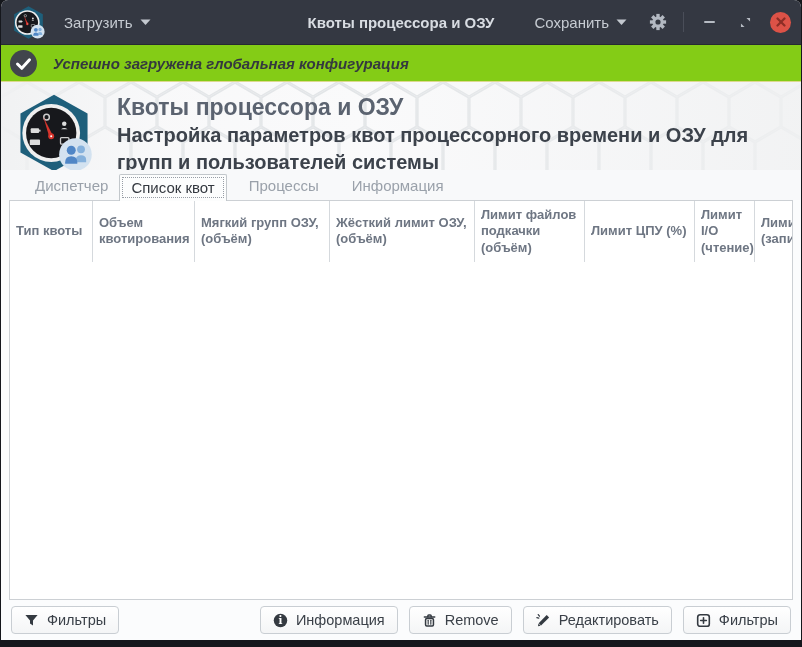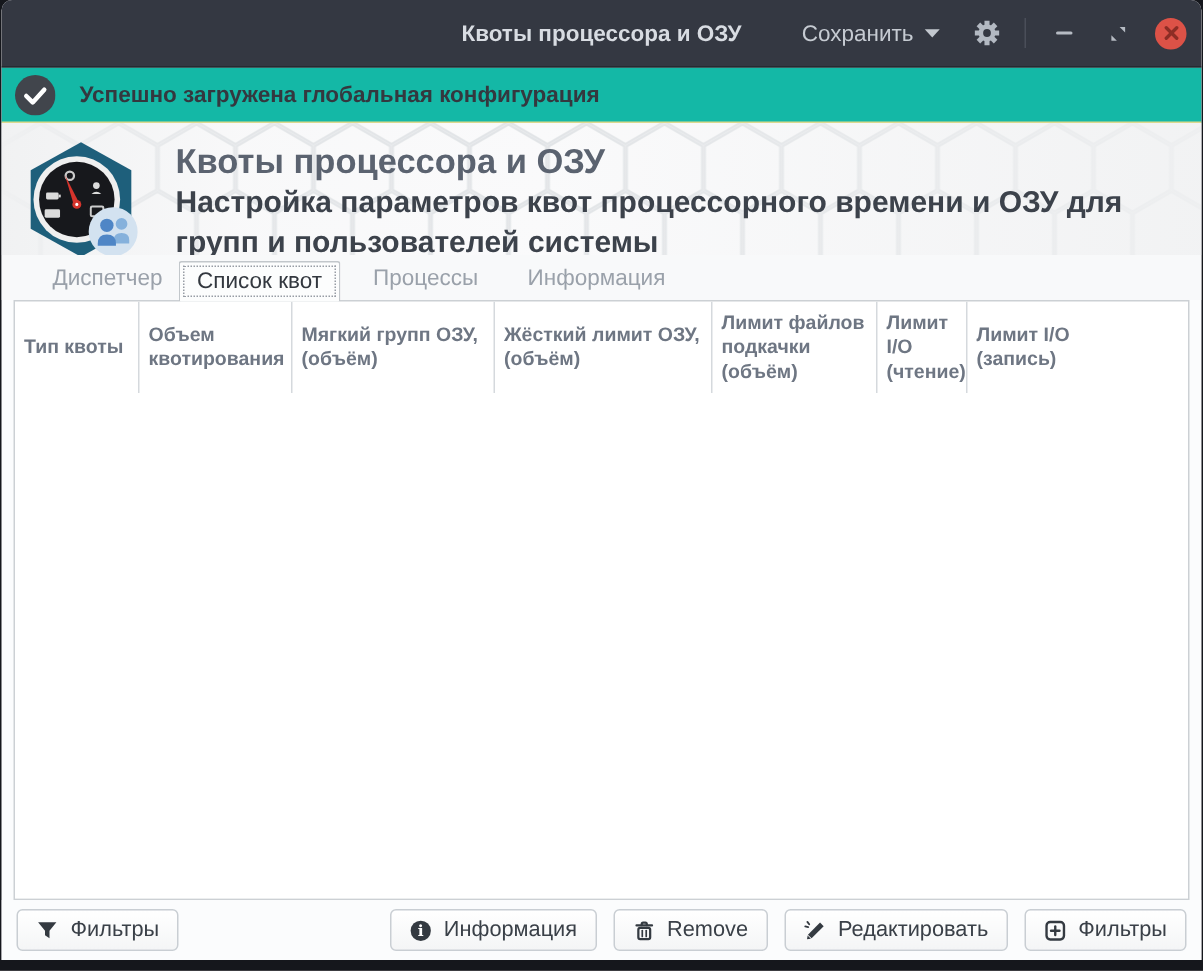--- a/index.html
+++ b/index.html
@@ -13,21 +13,21 @@
   .hb-title{position:absolute;left:0;right:0;text-align:center;color:#d8dce2;font-weight:bold;font-size:15px;pointer-events:none;}
   .hb-right{margin-left:auto;display:flex;align-items:center;gap:14px;z-index:1;}
   .hb-btn{display:flex;align-items:center;gap:7px;color:#c6cbd2;font-size:15px;padding:5px 6px;border-radius:4px;cursor:pointer;}
   .hb-sep{width:1px;height:20px;background:#4a4e59;}
   .winctl{display:flex;align-items:center;justify-content:center;width:22px;height:22px;cursor:pointer;}
   .min-dash{width:11px;height:2px;background:#b6bbc3;border-radius:1px;}
   .close-circle{width:21px;height:21px;border-radius:50%;background:#dc5247;display:flex;align-items:center;justify-content:center;}
   .appicon-small{width:35px;height:35px;display:block;}
 
   
-  .infobar{height:37px;flex:0 0 37px;background:#14b8a6;border-bottom:1px solid #dcd98e;display:flex;align-items:center;gap:16px;padding:0 9px;}
+  .infobar{height:37px;flex:0 0 37px;background:#84cc16;border-bottom:1px solid #dcd98e;display:flex;align-items:center;gap:16px;padding:0 9px;font-style:italic;}
   .infobar-text{font-size:15px;font-weight:bold;color:#34383f;}
 
   
   .hero{height:88px;flex:0 0 88px;background:#f0f1f2;position:relative;overflow:hidden;}
   .hex-svg{position:absolute;inset:0;width:100%;height:100%;}
   .hex-fade{position:absolute;inset:0;background:linear-gradient(90deg,rgba(240,241,242,.95) 0%,rgba(240,241,242,.25) 20%,rgba(240,241,242,.10) 45%,rgba(240,241,242,.55) 78%,rgba(240,241,242,.85) 100%);}
   .hero-inner{position:relative;display:flex;align-items:flex-start;padding:10px 12px 0 12px;gap:22px;}
   .appicon-big{width:82px;height:82px;flex:0 0 82px;display:block;}
   .hero-text{padding-top:2px;}
   .hero-title{font-size:23px;font-weight:bold;color:#5b6370;line-height:1.15;}
@@ -85,20 +85,31 @@
       <circle cx="62.5" cy="62.5" r="4.8" fill="#4f86c6"></circle>
       <path d="M56 75.5 q0 -6.5 6.5 -6.5 q6.5 0 6.5 6.5 v1.5 h-13 z" fill="#4f86c6"></path>
     </g>
   </defs>
 </svg>
 
 <div class="window">
   <div class="app">
 
     <div class="headerbar">
+      <div class="hb-left">
+        <svg class="appicon-small" viewBox="0 0 88 88">
+            <use href="#appicon"></use>
+          </svg>
+        <div class="hb-btn">
+          <span>Загрузить</span>
+          <svg width="11" height="7" viewBox="0 0 11 7">
+              <polygon points="0.5,0.5 10.5,0.5 5.5,6" fill="#c3c8cf"></polygon>
+            </svg>
+        </div>
+      </div>
       <div class="hb-title">Квоты процессора и ОЗУ</div>
       <div class="hb-right">
         <div class="hb-btn">
           <span>Сохранить</span>
           <svg width="11" height="7" viewBox="0 0 11 7">
               <polygon points="0.5,0.5 10.5,0.5 5.5,6" fill="#c3c8cf"></polygon>
             </svg>
         </div>
         <div class="winctl">
           <svg width="18" height="18" viewBox="0 0 16 16">
@@ -175,20 +186,21 @@
       <div class="tab inactive">Информация</div>
     </div>
 
     <div class="content">
       <div class="thead">
         <div class="th c0">Тип квоты</div>
         <div class="th c1">Объем квотирования</div>
         <div class="th c2">Мягкий групп ОЗУ, (объём)</div>
         <div class="th c3">Жёсткий лимит ОЗУ, (объём)</div>
         <div class="th c4">Лимит файлов подкачки (объём)</div>
+        <div class="th c5">Лимит ЦПУ (%)</div>
         <div class="th c6">Лимит I/O (чтение)</div>
         <div class="th c7">Лимит I/O (запись)</div>
       </div>
       <div class="tbody"></div>
     </div>
 
     <div class="actionbar">
       <div class="abtn">
         <svg width="15" height="15" viewBox="0 0 16 16">
           <path d="M1.5,2 H14.5 L9.6,8 V13.4 L6.4,11.2 V8 Z" fill="#343a41"></path>

